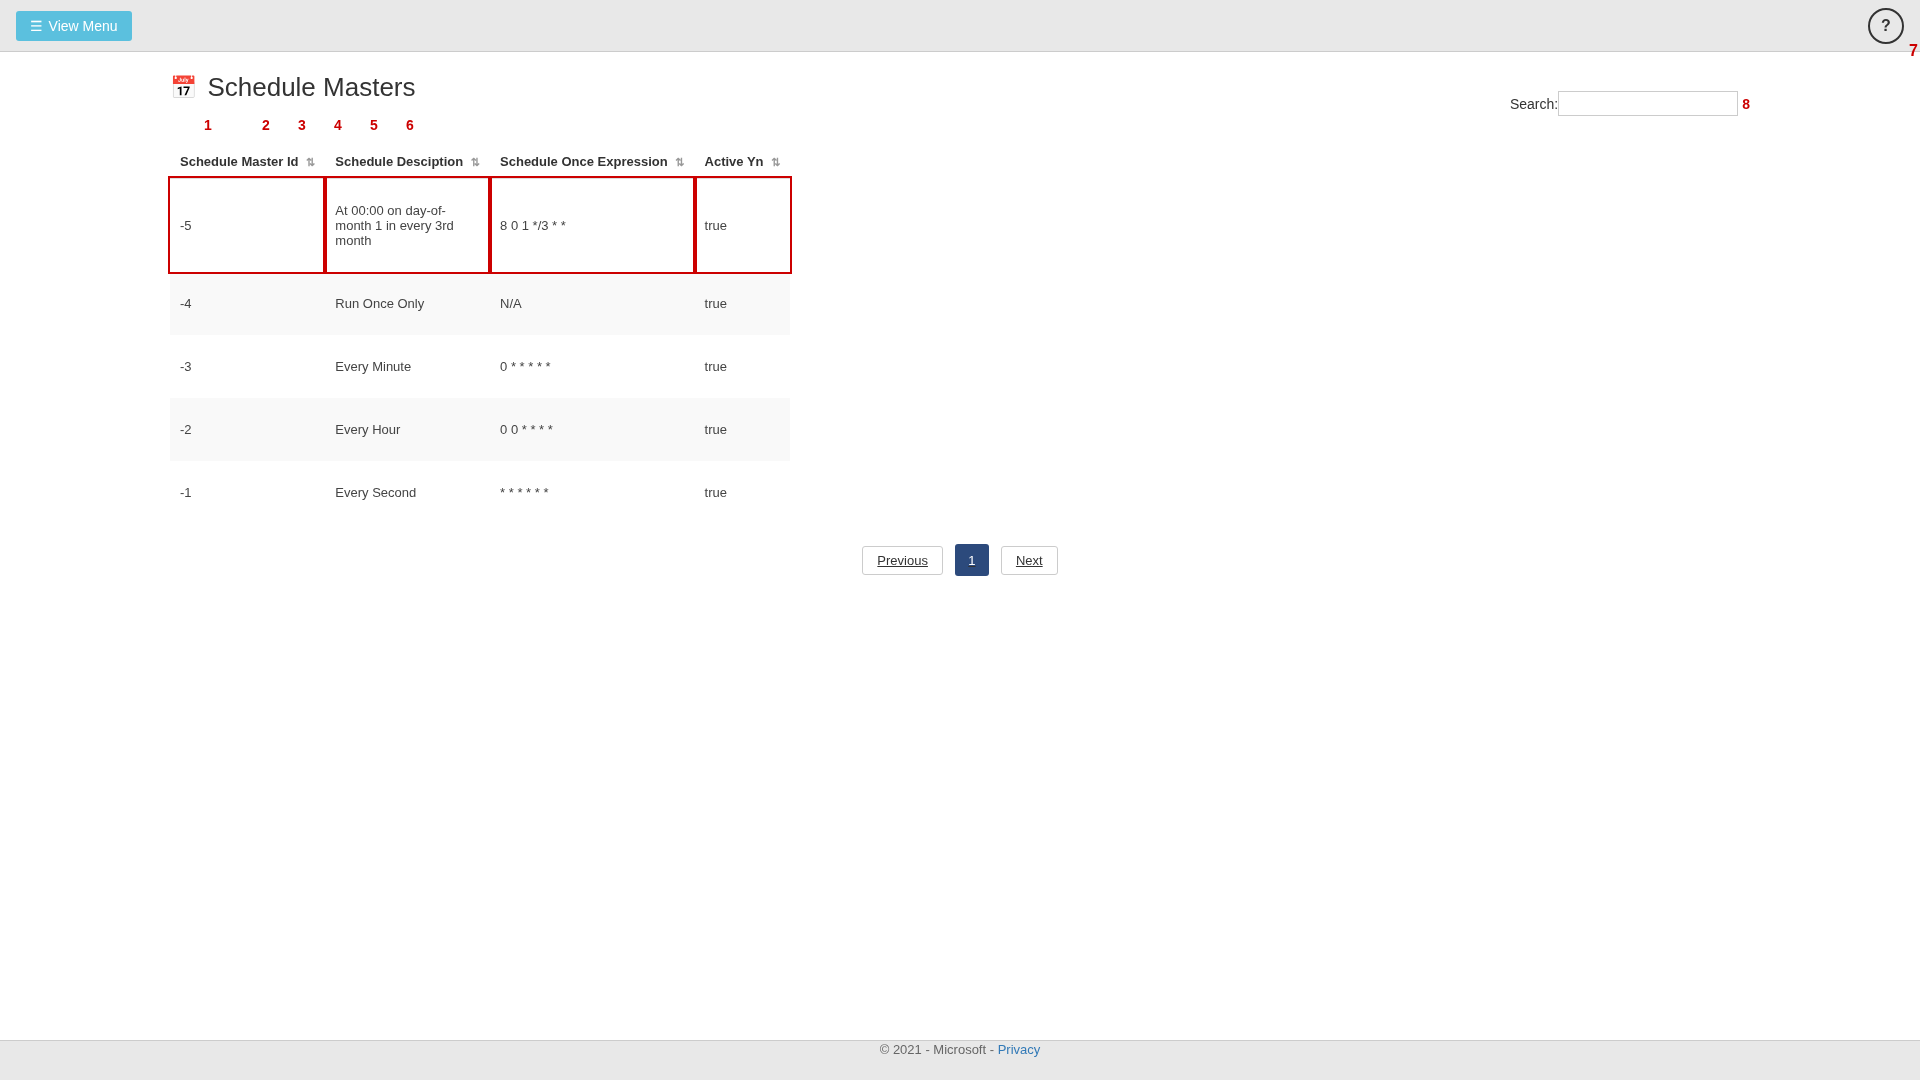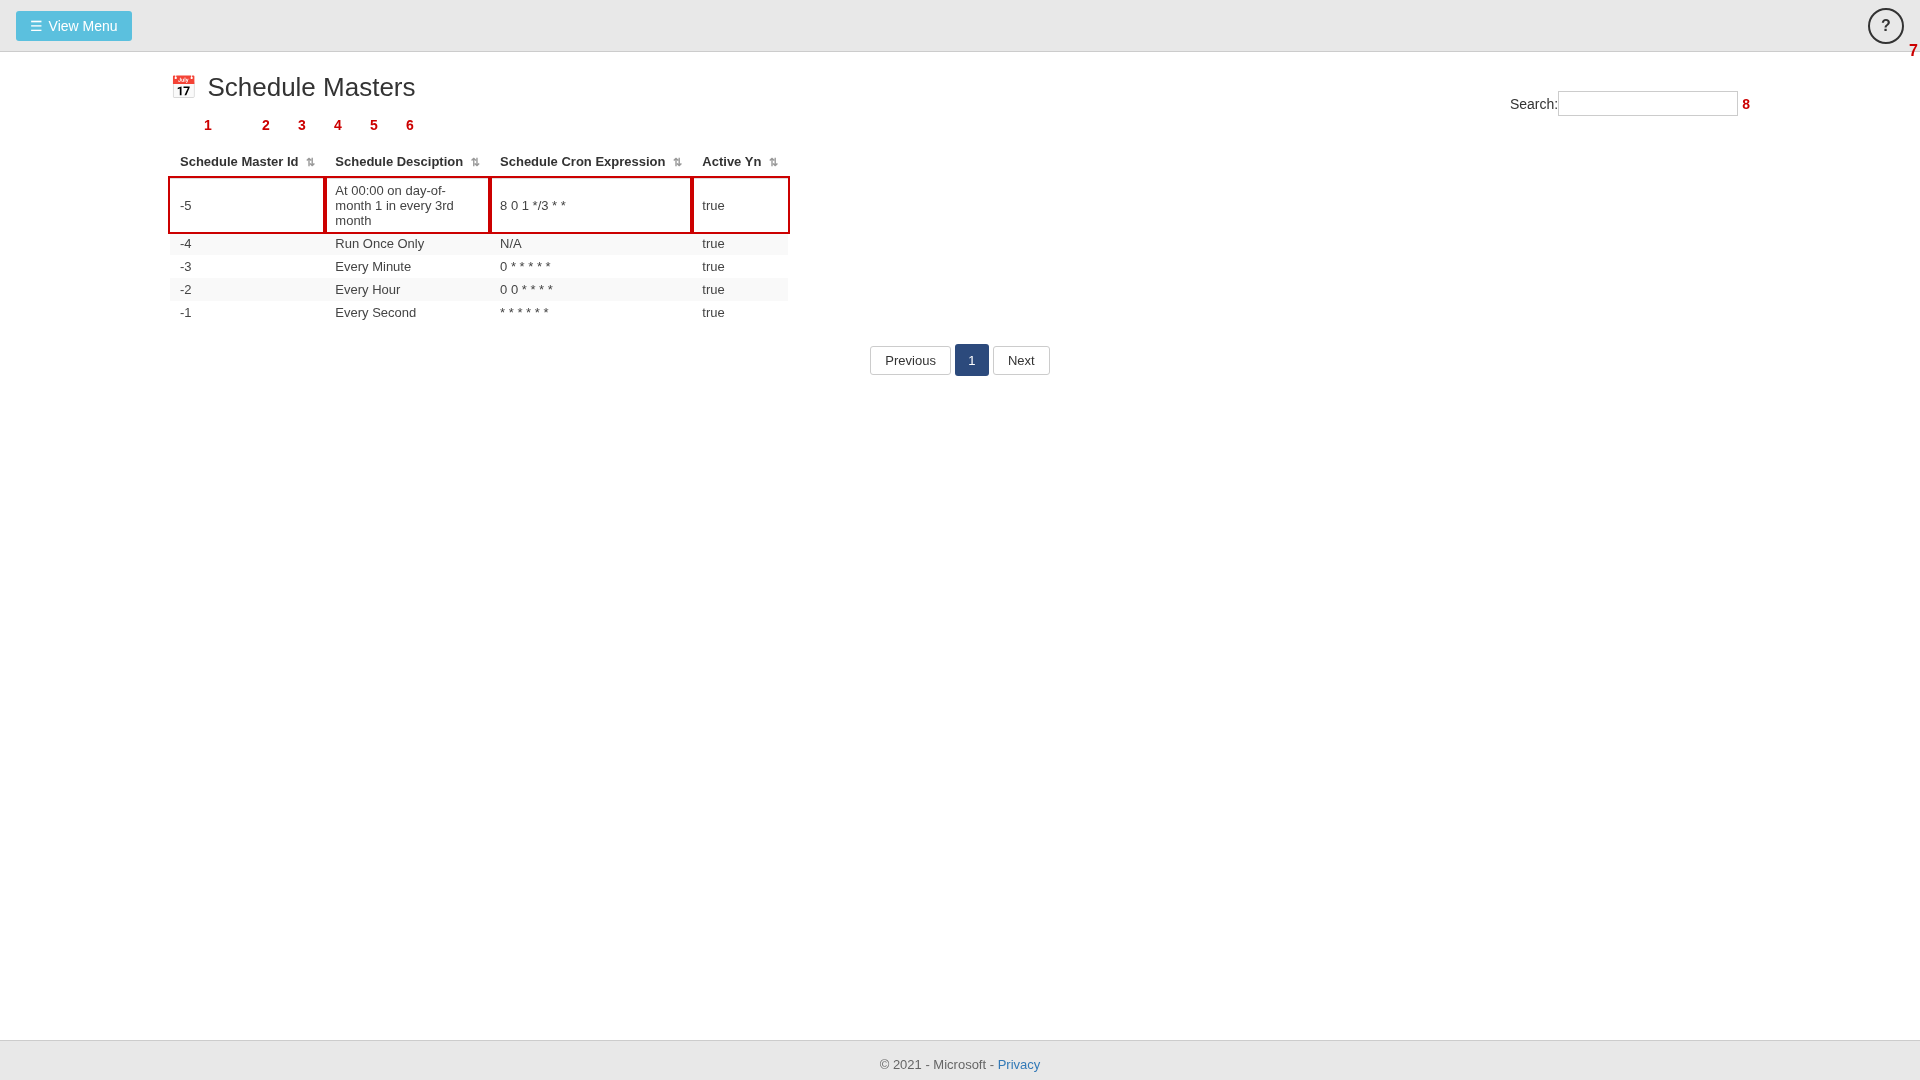--- a/index.html
+++ b/index.html
@@ -140,21 +140,21 @@
       white-space: nowrap;
       color: #333;
     }
     .data-table th .sort-icon {
       display: inline-block;
       margin-left: 4px;
       color: #999;
       font-size: 11px;
     }
     .data-table td {
-      padding: 4px 10px;
+      padding: 24px 10px;
       font-size: 13px;
       color: #444;
     }
     .data-table tr:nth-child(even) td {
       background: #f9f9f9;
     }
     .data-table tr:nth-child(odd) td {
       background: white;
     }
     .row-selected td {
@@ -165,23 +165,24 @@
     .showing-text {
       font-size: 13px;
       color: #555;
       margin-top: 12px;
     }
 
     
     .pagination {
       display: flex;
       align-items: center;
-      gap: 4px;
+      gap: 12px;
       margin-top: 20px;
       justify-content: center;
+      text-decoration: underline;
     }
     .page-btn {
       padding: 6px 14px;
       border: 1px solid #ccc;
       background: white;
       cursor: pointer;
       font-size: 13px;
       border-radius: 3px;
       color: #333;
     }
@@ -196,21 +197,21 @@
       font-size: 13px;
       border-radius: 3px;
       cursor: pointer;
     }
 
     
     .footer {
       background: #e8e8e8;
       border-top: 1px solid #ccc;
       text-align: center;
-      padding: 16px;
+      padding: 1px;
       font-size: 13px;
       color: #666;
       height: 40px;
     }
     .footer a { color: #337ab7; text-decoration: none; }
 
     
     .annot-row {
       display: flex;
       gap: 4px;
@@ -274,21 +275,21 @@
       <tr>
         <th>
           <span>Schedule Master Id</span>
           <span class="sort-icon">⇅</span>
         </th>
         <th>
           <span>Schedule Desciption</span>
           <span class="sort-icon">⇅</span>
         </th>
         <th>
-          <span>Schedule Cron Expression</span>
+          <span>Schedule Once Expression</span>
           <span class="sort-icon">⇅</span>
         </th>
         <th>
           <span>Active Yn</span>
           <span class="sort-icon">⇅</span>
         </th>
       </tr>
     </thead>
     <tbody id="table-body">
     <tr class="row-selected">

